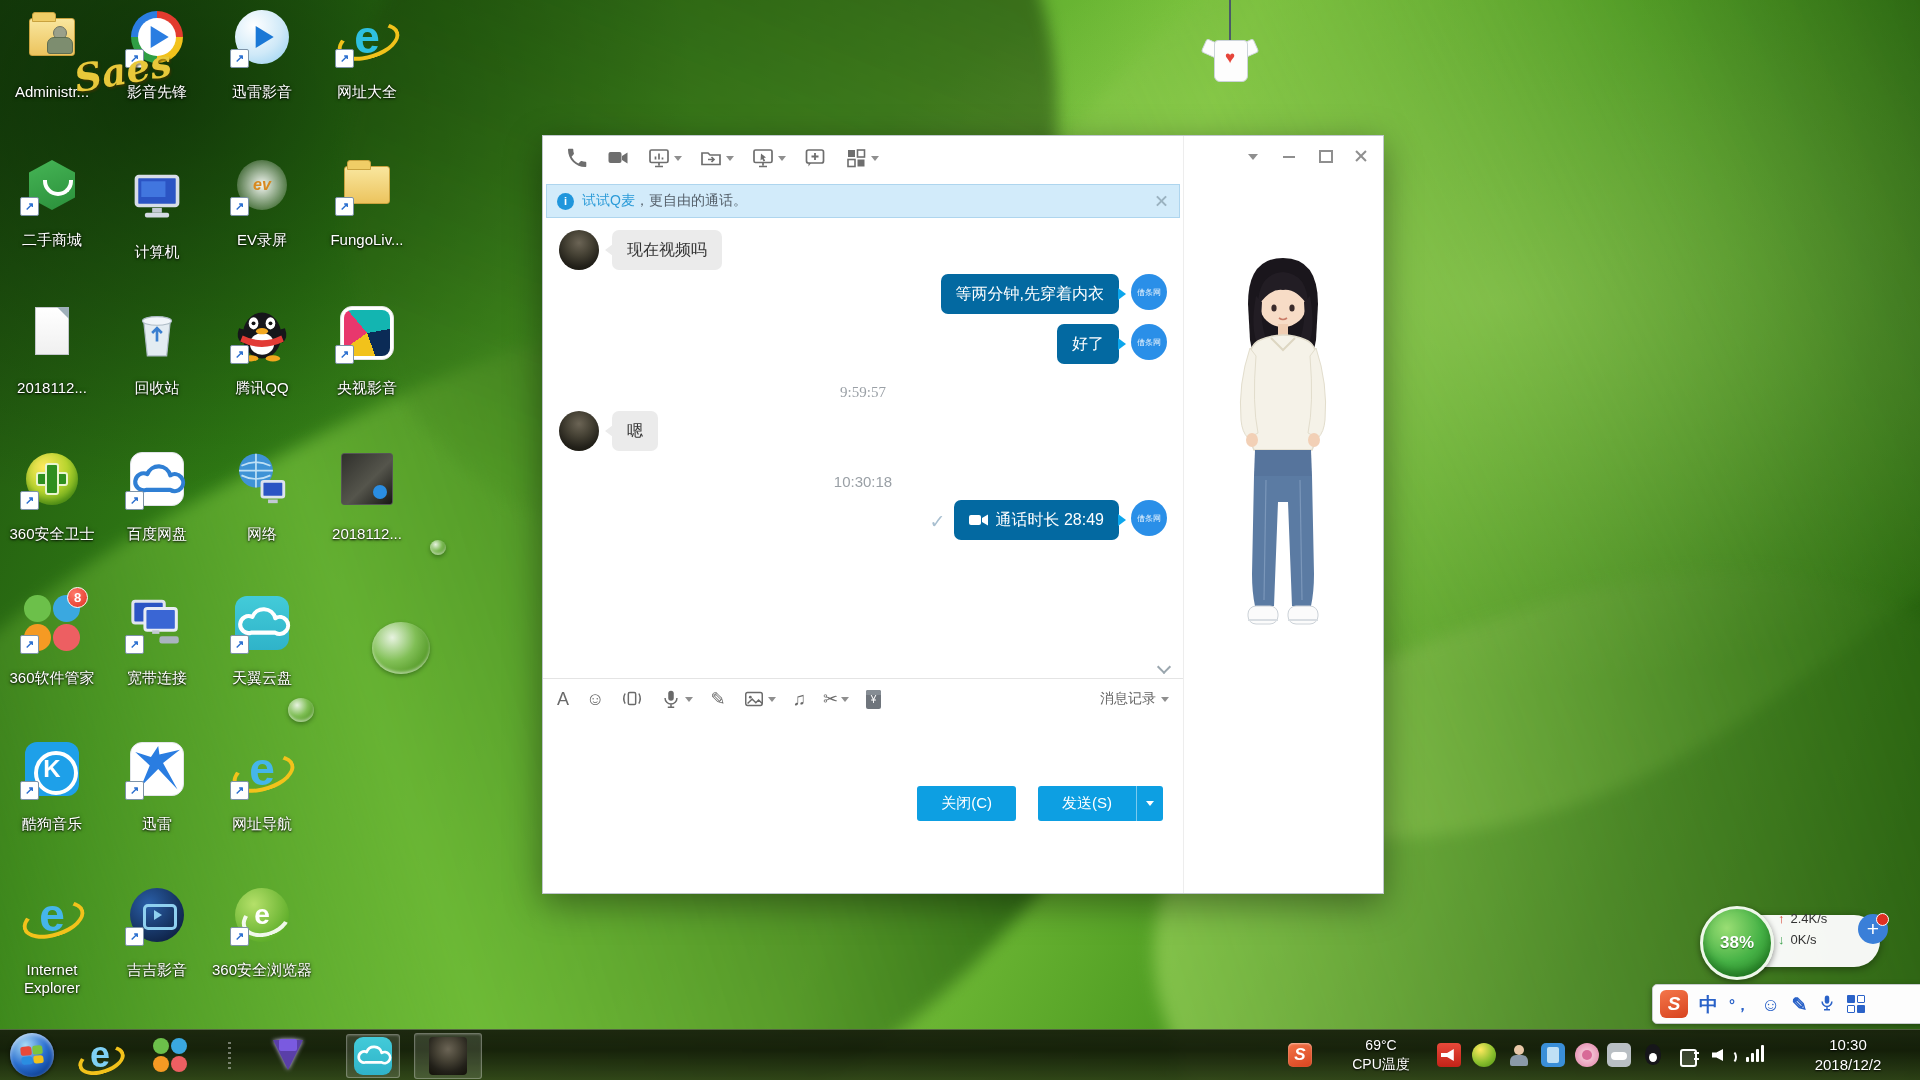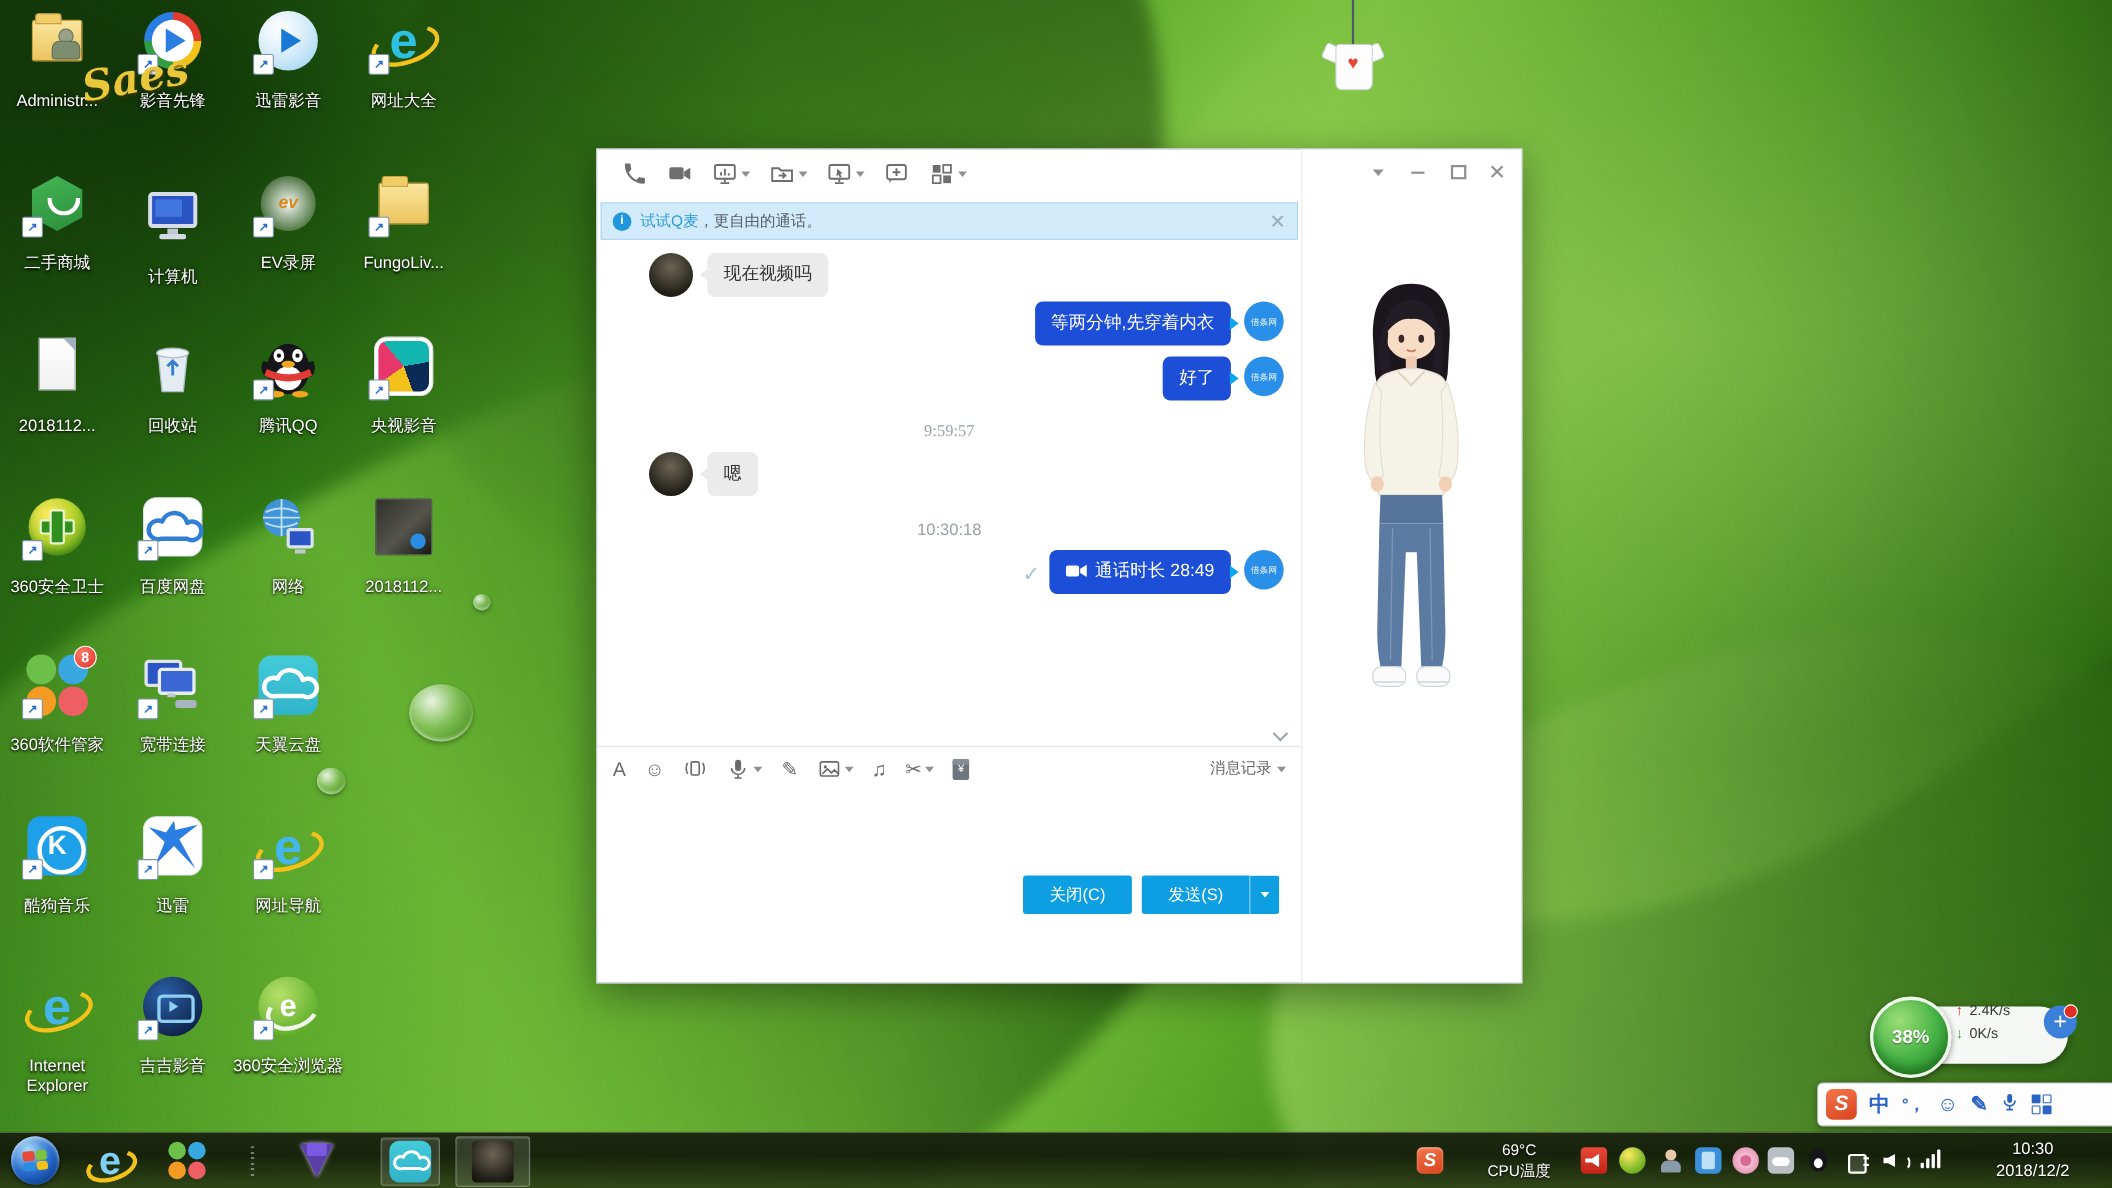--- a/index.html
+++ b/index.html
@@ -112,45 +112,45 @@
   .caret{width:0;height:0;border-left:4px solid transparent;border-right:4px solid transparent;border-top:5px solid #8f8f8f;}
   .notice{margin:4px 3px 0 3px;height:32px;background:#d2ebfa;border:1px solid #aed5ee;
       display:flex;align-items:center;padding:0 10px;font-size:14px;}
   .ninfo{width:17px;height:17px;border-radius:50%;background:#2096dc;color:#fff;font-size:11px;font-weight:bold;
       font-style:normal;display:flex;align-items:center;justify-content:center;margin-right:8px;}
   .nlink{color:#2b9bd8;cursor:pointer;} .ntext{color:#55606a;}
   .nclose{margin-left:auto;position:relative;width:14px;height:14px;cursor:pointer;}
   .nclose::before,.nclose::after{content:"";position:absolute;left:0;top:6px;width:13px;height:2px;background:#9ab2c0;}
   .nclose::before{transform:rotate(45deg);} .nclose::after{transform:rotate(-45deg);}
   .qqmsgs{position:relative;height:460px;overflow:hidden;}
-  .mrow{display:flex;align-items:flex-start;padding:0 16px;margin-left:31px;}
+  .mrow{display:flex;align-items:flex-start;padding:0 16px;}
   .mrow.right{justify-content:flex-end;}
   .mav{width:40px;height:40px;border-radius:50%;flex:none;cursor:pointer;}
   .mav-own{width:36px;height:36px;border-radius:50%;flex:none;background:#2a8fe8;color:rgba(255,255,255,.9);
       font-size:8px;display:flex;align-items:center;justify-content:center;cursor:pointer;}
   .bub{max-width:380px;padding:10px 15px;border-radius:7px;font-size:16px;position:relative;line-height:20px;}
   .bub.in{background:#ebebeb;color:#333;margin-left:13px;}
   .bub.in::before{content:"";position:absolute;left:-7px;top:14px;border-top:6px solid transparent;border-bottom:6px solid transparent;border-right:8px solid #ebebeb;}
-  .bub.out{background:#1d4ed8;color:#fff;margin-right:12px;}
+  .bub.out{background:#0369a1;color:#fff;margin-right:12px;}
   .bub.out::after{content:"";position:absolute;right:-7px;top:14px;border-top:6px solid transparent;border-bottom:6px solid transparent;border-left:8px solid #0ca6ec;}
   .trow{text-align:center;color:#9aa0a6;font-size:15px;}
   .wmark{font-weight:bold;font-size:19px;color:#2323d9;margin:6px 0 0 206px;}
   .mcheck{color:#a8bfd0;font-size:19px;margin:10px 8px 0 0;}
   .callcam{display:inline-block;vertical-align:-3px;margin-right:7px;}
   .scrolldn{position:absolute;right:12px;bottom:4px;width:14px;height:14px;cursor:pointer;}
   .scrolldn::after{content:"";position:absolute;left:2px;top:2px;width:8px;height:8px;border-right:2px solid #9aa6ae;border-bottom:2px solid #9aa6ae;transform:rotate(45deg);}
   .inputbar{height:40px;border-top:1px solid #e4e4e4;display:flex;align-items:center;padding:0 14px;gap:17px;color:#6a6a6a;}
   .ibtn{display:flex;align-items:center;gap:3px;cursor:pointer;font-size:18px;}
   .ibtn svg{display:block;}
   .redpkt{width:15px;height:19px;background:#6f757c;border-radius:2px;position:relative;display:flex;align-items:center;justify-content:center;}
   .redpkt i{position:absolute;top:0;left:0;right:0;height:5px;background:#868d94;border-radius:2px 2px 0 0;}
   .redpkt span{position:relative;color:#fff;font-size:10px;font-style:normal;}
   .history{margin-left:auto;display:flex;align-items:center;gap:5px;font-size:14px;color:#666;cursor:pointer;}
   .qqinput{height:56px;}
-  .btnrow{height:56px;display:flex;align-items:flex-end;justify-content:flex-end;padding-right:20px;gap:9px;padding-left:44px;}
+  .btnrow{height:56px;display:flex;align-items:center;justify-content:flex-end;padding-right:20px;gap:22px;padding-left:44px;}
   .qbtn{background:#0d9fe2;color:#fff;font-size:15px;padding:8px 24px;border-radius:3px;cursor:pointer;border:none;}
   .sendgrp{display:flex;}
   .sendgrp .qbtn{border-radius:3px 0 0 3px;}
   .send-caret{background:#0d9fe2;border-left:1px solid rgba(255,255,255,.45);border-radius:0 3px 3px 0;
       width:26px;display:flex;align-items:center;justify-content:center;cursor:pointer;}
   .send-caret .caret{border-top-color:#fff;}
   
   .taskbar{position:absolute;left:0;bottom:0;width:1920px;height:50px;z-index:20;
       background:linear-gradient(180deg,rgba(26,36,14,.97),rgba(18,26,8,.94) 40%,rgba(44,62,22,.92));
       border-top:1px solid rgba(255,255,255,.18);}

